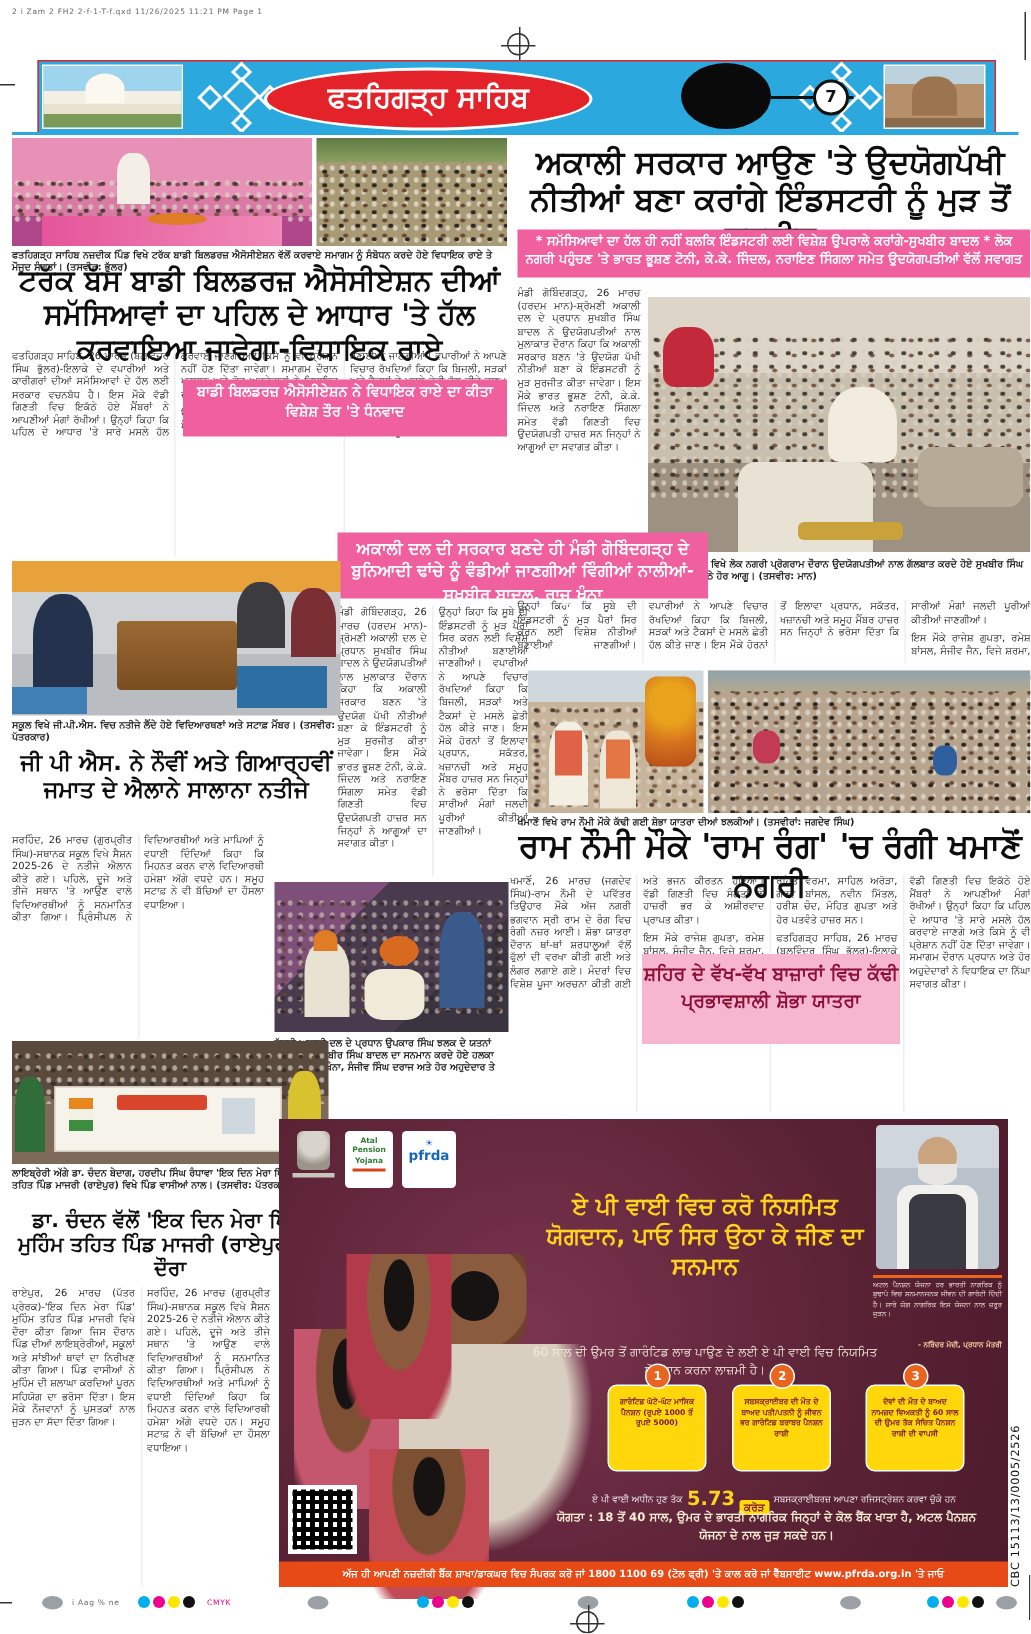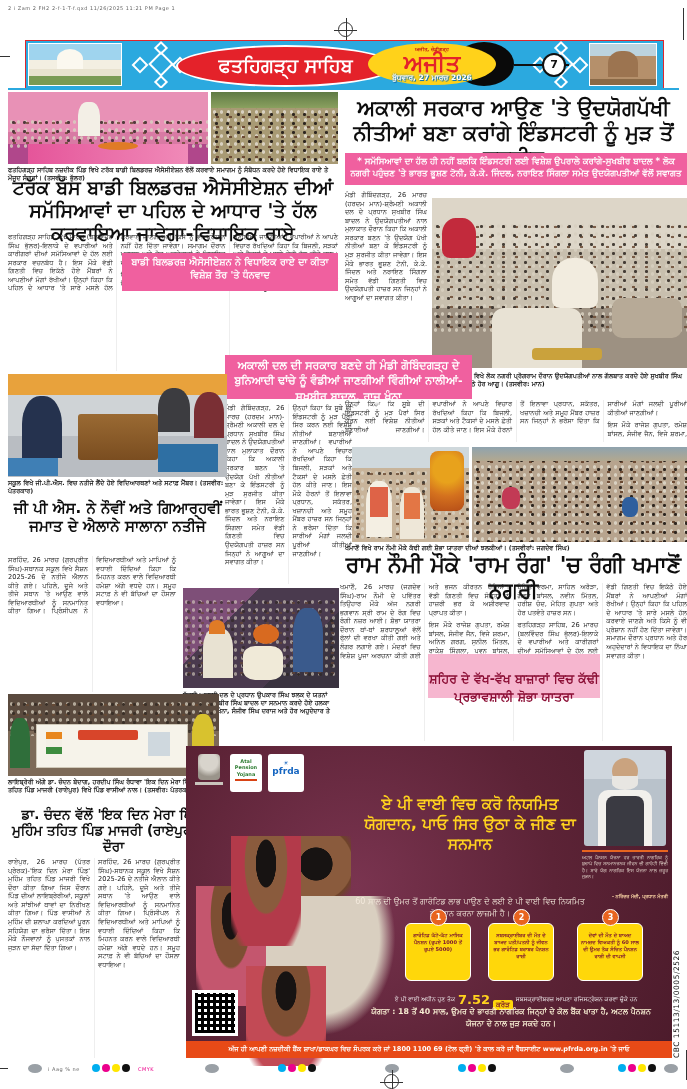--- a/index.html
+++ b/index.html
@@ -103,25 +103,20 @@
     <div class="abs" style="left:498px;top:0;width:70px;height:47px;">
       <i class="dm" style="left:28px;top:14px;width:14px;height:14px;"></i>
       <i class="dm" style="left:10px;top:18px;width:8px;height:8px;"></i>
       <i class="dm" style="left:50px;top:18px;width:8px;height:8px;"></i>
       <i class="dm" style="left:32px;top:2px;width:6px;height:6px;"></i>
       <i class="dm" style="left:32px;top:36px;width:6px;height:6px;"></i>
     </div>
     <div id="mh-line" class="abs"></div>
     <div id="mh-red" class="abs mh-oval">ਫਤਹਿਗੜ੍ਹ ਸਾਹਿਬ</div>
     <div id="mh-cres" class="abs"></div>
-    <div id="mh-yellow" class="abs mh-oval">
-      <div id="mh-brandtop">ਅਜੀਤ, ਚੰਡੀਗੜ੍ਹ</div>
-      <div id="mh-brand">ਅਜੀਤ</div>
-      <div id="mh-date">ਬੁੱਧਵਾਰ, 27 ਮਾਰਚ 2026</div>
-    </div>
     <div id="mh-pageno" class="abs">7</div>
   </div>
   <div id="blue-rule" class="abs"></div>
 
   <div class="abs photo" style="left:8px;top:92px;width:200px;height:72px;background:
       linear-gradient(180deg,#e891b6 0 55%,#d87aa4 55% 72%,#b0478b 72%);">
     <div class="abs tx-crowd" style="left:0;top:26px;width:200px;height:30px;opacity:.8;"></div>
     <div class="abs" style="left:70px;top:10px;width:22px;height:34px;background:#f3efe6;border-radius:40% 40% 0 0;"></div>
     <div class="abs" style="left:20px;top:52px;width:160px;height:20px;background:linear-gradient(90deg,#e5559a,#f08ab8);"></div>
     <div class="abs" style="left:90px;top:50px;width:40px;height:8px;background:#e07b26;border-radius:50%;"></div>
@@ -178,21 +173,21 @@
     <div class="abs" style="left:150px;top:50px;width:16px;height:20px;background:#2f5f9e;border-radius:40%;"></div>
   </div>
   <div class="abs cap" style="left:345px;top:544px;width:314px;">ਖਮਾਣੋਂ ਵਿਖੇ ਰਾਮ ਨੌਮੀ ਮੌਕੇ ਕੱਢੀ ਗਈ ਸ਼ੋਭਾ ਯਾਤਰਾ ਦੀਆਂ ਝਲਕੀਆਂ।   (ਤਸਵੀਰਾਂ: ਜਗਦੇਵ ਸਿੰਘ)</div>
 
   <div class="abs hl" style="left:340px;top:552px;width:347px;font-size:22px;">ਰਾਮ ਨੌਮੀ ਮੌਕੇ 'ਰਾਮ ਰੰਗ' 'ਚ ਰੰਗੀ ਖਮਾਣੋਂ ਨਗਰੀ</div>
   <div class="abs body-cols" style="left:340px;top:583px;width:347px;height:158px;column-count:4;">
     <p>ਖਮਾਣੋਂ, 26 ਮਾਰਚ (ਜਗਦੇਵ ਸਿੰਘ)-ਰਾਮ ਨੌਮੀ ਦੇ ਪਵਿੱਤਰ ਤਿਉਹਾਰ ਮੌਕੇ ਅੱਜ ਨਗਰੀ ਭਗਵਾਨ ਸ੍ਰੀ ਰਾਮ ਦੇ ਰੰਗ ਵਿਚ ਰੰਗੀ ਨਜ਼ਰ ਆਈ। ਸ਼ੋਭਾ ਯਾਤਰਾ ਦੌਰਾਨ ਥਾਂ-ਥਾਂ ਸ਼ਰਧਾਲੂਆਂ ਵੱਲੋਂ ਫੁੱਲਾਂ ਦੀ ਵਰਖਾ ਕੀਤੀ ਗਈ ਅਤੇ ਲੰਗਰ ਲਗਾਏ ਗਏ। ਮੰਦਰਾਂ ਵਿਚ ਵਿਸ਼ੇਸ਼ ਪੂਜਾ ਅਰਚਨਾ ਕੀਤੀ ਗਈ ਅਤੇ ਭਜਨ ਕੀਰਤਨ ਹੋਇਆ। ਵੱਡੀ ਗਿਣਤੀ ਵਿਚ ਸੰਗਤਾਂ ਨੇ ਹਾਜ਼ਰੀ ਭਰ ਕੇ ਅਸ਼ੀਰਵਾਦ ਪ੍ਰਾਪਤ ਕੀਤਾ।</p>
     <p>ਇਸ ਮੌਕੇ ਰਾਜੇਸ਼ ਗੁਪਤਾ, ਰਮੇਸ਼ ਬਾਂਸਲ, ਸੰਜੀਵ ਜੈਨ, ਵਿਜੇ ਸ਼ਰਮਾ, ਅਨਿਲ ਗਰਗ, ਸੁਨੀਲ ਮਿੱਤਲ, ਰਾਕੇਸ਼ ਸਿੰਗਲਾ, ਪਵਨ ਬਾਂਸਲ, ਦੀਪਕ ਜਿੰਦਲ, ਅਮਿਤ ਗੋਇਲ, ਰੋਹਿਤ ਵਰਮਾ, ਸਾਹਿਲ ਅਰੋੜਾ, ਗੌਰਵ ਬਾਂਸਲ, ਨਵੀਨ ਮਿੱਤਲ, ਹਰੀਸ਼ ਚੰਦ, ਮੋਹਿਤ ਗੁਪਤਾ ਅਤੇ ਹੋਰ ਪਤਵੰਤੇ ਹਾਜ਼ਰ ਸਨ।</p>
     <p>ਫਤਹਿਗੜ੍ਹ ਸਾਹਿਬ, 26 ਮਾਰਚ (ਬਲਵਿੰਦਰ ਸਿੰਘ ਭੁੱਲਰ)-ਇਲਾਕੇ ਦੇ ਵਪਾਰੀਆਂ ਅਤੇ ਕਾਰੀਗਰਾਂ ਦੀਆਂ ਸਮੱਸਿਆਵਾਂ ਦੇ ਹੱਲ ਲਈ ਸਰਕਾਰ ਵਚਨਬੱਧ ਹੈ। ਇਸ ਮੌਕੇ ਵੱਡੀ ਗਿਣਤੀ ਵਿਚ ਇਕੱਠੇ ਹੋਏ ਮੈਂਬਰਾਂ ਨੇ ਆਪਣੀਆਂ ਮੰਗਾਂ ਰੱਖੀਆਂ। ਉਨ੍ਹਾਂ ਕਿਹਾ ਕਿ ਪਹਿਲ ਦੇ ਆਧਾਰ 'ਤੇ ਸਾਰੇ ਮਸਲੇ ਹੱਲ ਕਰਵਾਏ ਜਾਣਗੇ ਅਤੇ ਕਿਸੇ ਨੂੰ ਵੀ ਪ੍ਰੇਸ਼ਾਨ ਨਹੀਂ ਹੋਣ ਦਿੱਤਾ ਜਾਵੇਗਾ। ਸਮਾਗਮ ਦੌਰਾਨ ਪ੍ਰਧਾਨ ਅਤੇ ਹੋਰ ਅਹੁਦੇਦਾਰਾਂ ਨੇ ਵਿਧਾਇਕ ਦਾ ਨਿੱਘਾ ਸਵਾਗਤ ਕੀਤਾ।</p>
   </div>
-  <div class="abs pinkbox-light" style="left:428px;top:654px;width:172px;height:44px;font-size:12.5px;line-height:1.45;padding-top:16px;box-sizing:border-box;">ਸ਼ਹਿਰ ਦੇ ਵੱਖ-ਵੱਖ ਬਾਜ਼ਾਰਾਂ ਵਿਚ ਕੱਢੀ ਪ੍ਰਭਾਵਸ਼ਾਲੀ ਸ਼ੋਭਾ ਯਾਤਰਾ</div>
+  <div class="abs pinkbox-light" style="left:428px;top:636px;width:172px;height:60px;font-size:12.5px;line-height:1.45;padding-top:4px;box-sizing:border-box;">ਸ਼ਹਿਰ ਦੇ ਵੱਖ-ਵੱਖ ਬਾਜ਼ਾਰਾਂ ਵਿਚ ਕੱਢੀ ਪ੍ਰਭਾਵਸ਼ਾਲੀ ਸ਼ੋਭਾ ਯਾਤਰਾ</div>
 
   <div class="abs photo" style="left:8px;top:374px;width:219px;height:103px;background:
       linear-gradient(180deg,#e8a23c 0 20%,#cfd3d6 20% 60%,#b9bdc2 60%);">
     <div class="abs" style="left:70px;top:40px;width:80px;height:46px;background:linear-gradient(180deg,#9a6a33,#7a4d20);border-radius:3px;"></div>
     <div class="abs" style="left:14px;top:22px;width:40px;height:62px;background:#25324e;border-radius:45% 45% 0 0;"></div>
     <div class="abs" style="left:150px;top:14px;width:32px;height:44px;background:#3c3c40;border-radius:45% 45% 0 0;"></div>
     <div class="abs" style="left:186px;top:18px;width:30px;height:46px;background:#7a2f34;border-radius:45% 45% 0 0;"></div>
     <div class="abs" style="left:0px;top:84px;width:50px;height:18px;background:#3f7fb5;"></div>
     <div class="abs" style="left:150px;top:70px;width:60px;height:28px;background:#2e6fa3;"></div>
   </div>
@@ -268,21 +263,21 @@
 
     <div class="abs hexnum" style="left:244px;top:163px;">1</div>
     <div class="abs hexnum" style="left:327px;top:163px;">2</div>
     <div class="abs hexnum" style="left:416px;top:163px;">3</div>
     <div class="abs benefit" style="left:219px;top:177px;width:66px;height:58px;">ਗਾਰੰਟਿਡ ਘੱਟੋ-ਘੱਟ ਮਾਸਿਕ ਪੈਨਸ਼ਨ (ਰੁਪਏ 1000 ਤੋਂ ਰੁਪਏ 5000)</div>
     <div class="abs benefit" style="left:302px;top:177px;width:66px;height:58px;">ਸਬਸਕ੍ਰਾਈਬਰ ਦੀ ਮੌਤ ਦੇ ਬਾਅਦ ਪਤੀ/ਪਤਨੀ ਨੂੰ ਜੀਵਨ ਭਰ ਗਾਰੰਟਿਡ ਬਰਾਬਰ ਪੈਨਸ਼ਨ ਰਾਸ਼ੀ</div>
     <div class="abs benefit" style="left:391px;top:177px;width:66px;height:58px;">ਦੋਵਾਂ ਦੀ ਮੌਤ ਦੇ ਬਾਅਦ ਨਾਮਜ਼ਦ ਵਿਅਕਤੀ ਨੂੰ 60 ਸਾਲ ਦੀ ਉਮਰ ਤੱਕ ਸੰਚਿਤ ਪੈਨਸ਼ਨ ਰਾਸ਼ੀ ਦੀ ਵਾਪਸੀ</div>
 
     <div id="ad-stat" class="abs" style="left:190px;top:242px;width:280px;">
       <span>ਏ ਪੀ ਵਾਈ ਅਧੀਨ ਹੁਣ ਤੱਕ</span>
-      <span class="val">7.52</span>
+      <span class="val">5.73</span>
       <span class="unit">ਕਰੋੜ</span>
       <span>ਸਬਸਕ੍ਰਾਈਬਰਜ਼ ਆਪਣਾ ਰਜਿਸਟ੍ਰੇਸ਼ਨ ਕਰਵਾ ਚੁੱਕੇ ਹਨ</span>
     </div>
     <div id="ad-elig" class="abs" style="left:175px;top:260px;width:300px;">ਯੋਗਤਾ : 18 ਤੋਂ 40 ਸਾਲ, ਉਮਰ ਦੇ ਭਾਰਤੀ ਨਾਗਰਿਕ ਜਿਨ੍ਹਾਂ ਦੇ ਕੋਲ ਬੈਂਕ ਖਾਤਾ ਹੈ, ਅਟਲ ਪੈਨਸ਼ਨ ਯੋਜਨਾ ਦੇ ਨਾਲ ਜੁੜ ਸਕਦੇ ਹਨ।</div>
 
     <div id="qr" class="abs" style="left:6px;top:244px;">
       <div class="qrpix"></div>
     </div>
     <div class="abs" style="left:4px;top:296px;width:54px;font-size:4.4px;color:#fff;text-align:center;line-height:1.3;">ਮੋਬਾਈਲ ਐਪ ਡਾਊਨਲੋਡ ਕਰੋ</div>
 

